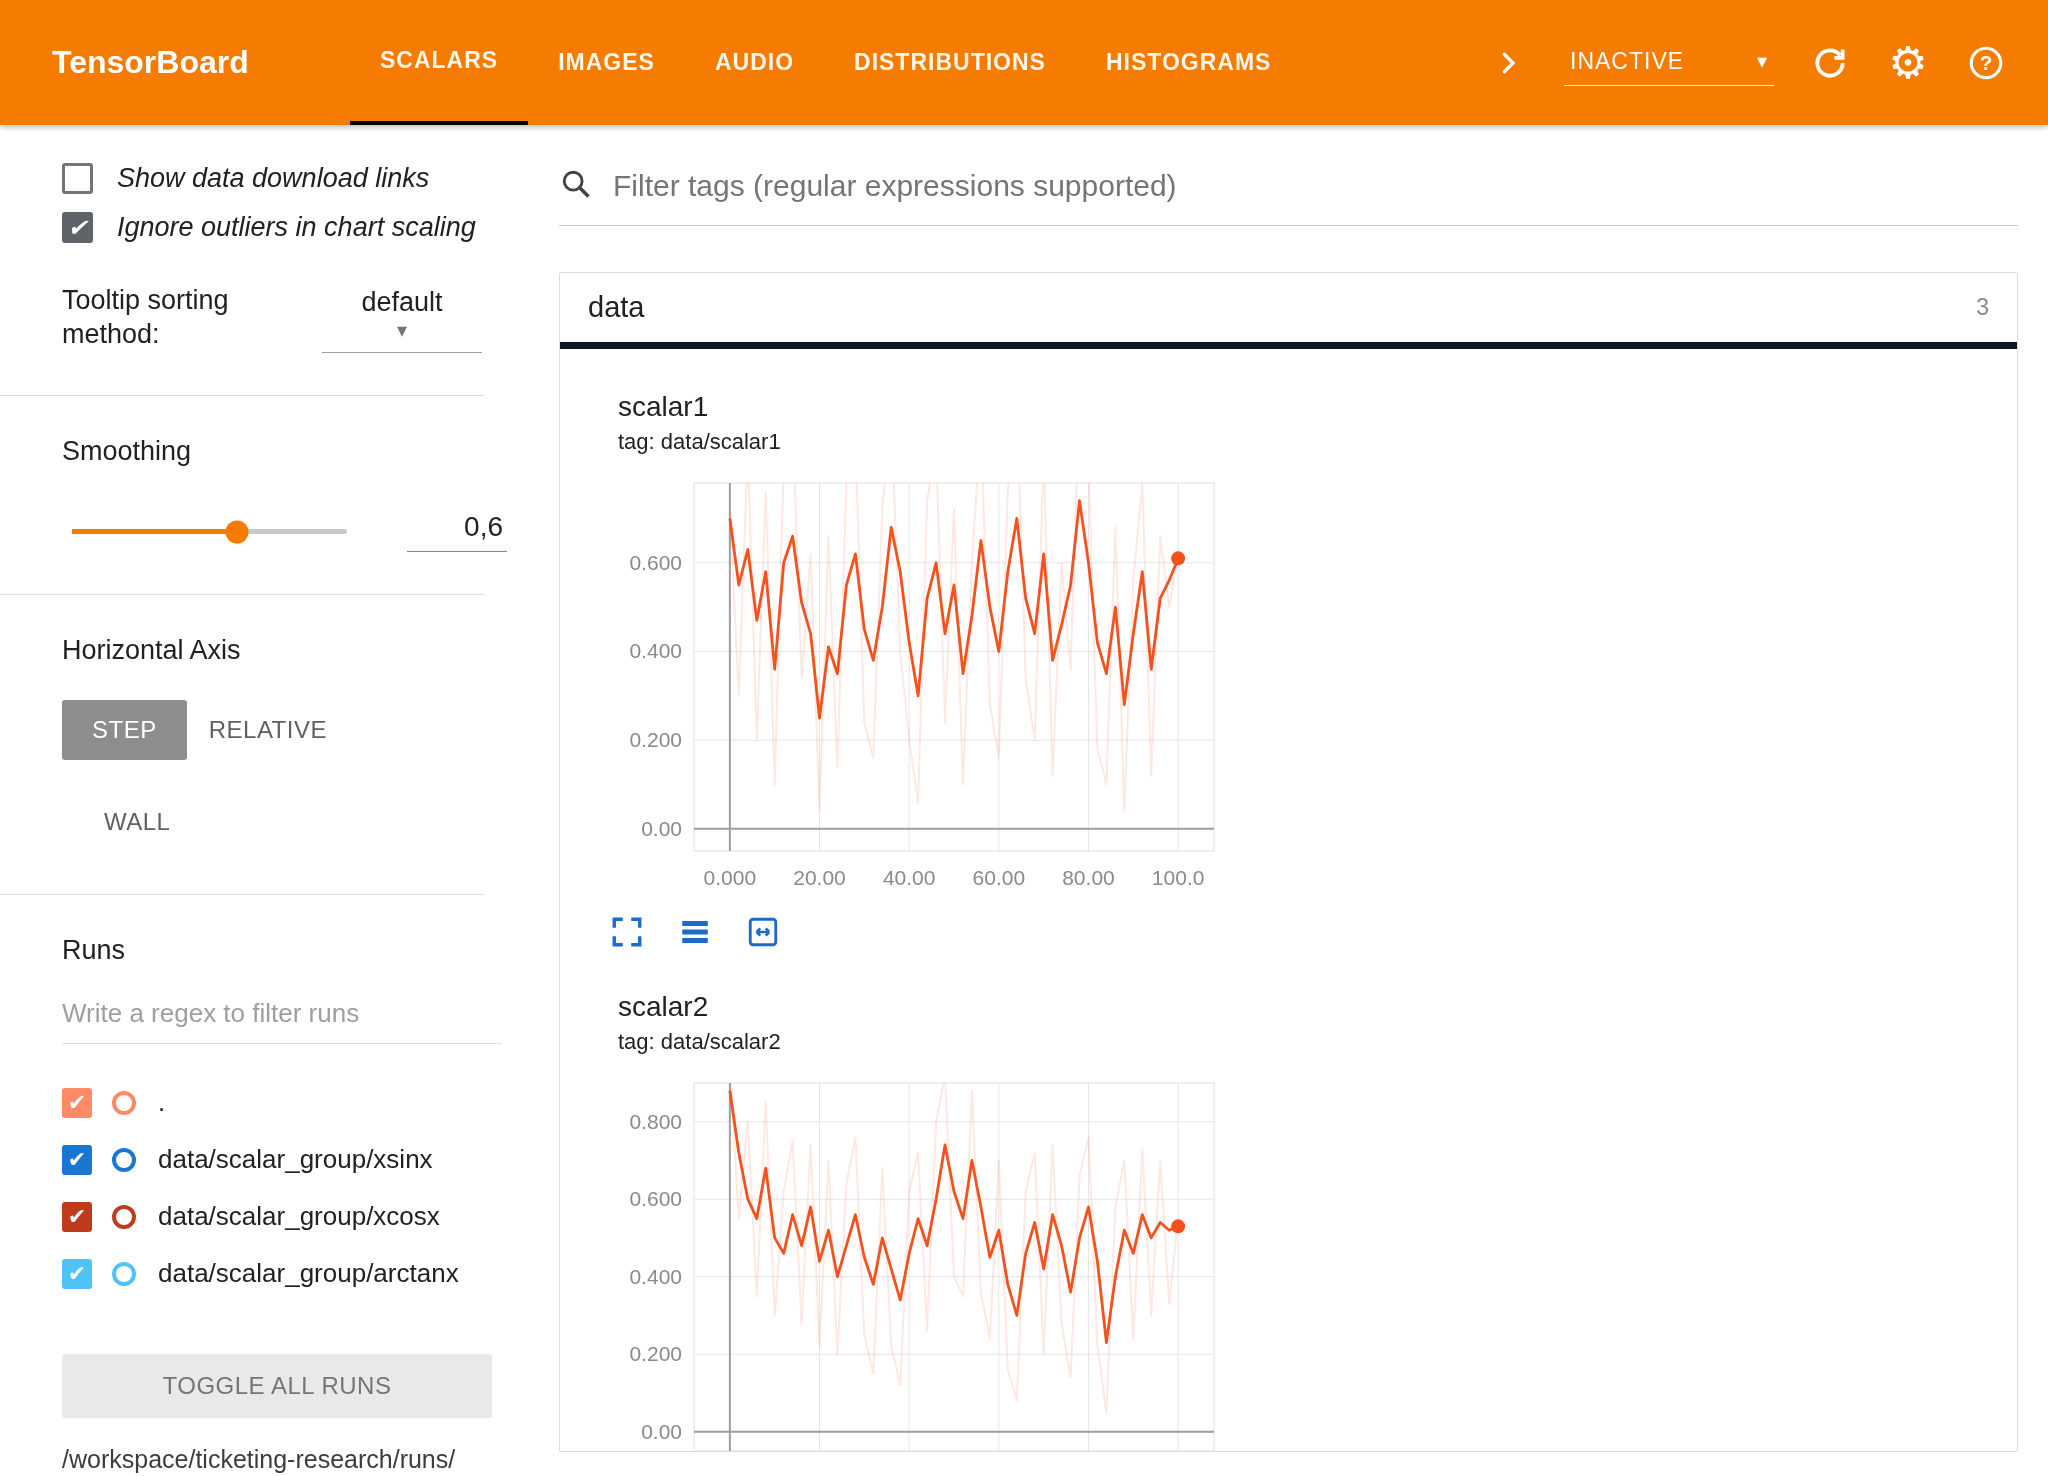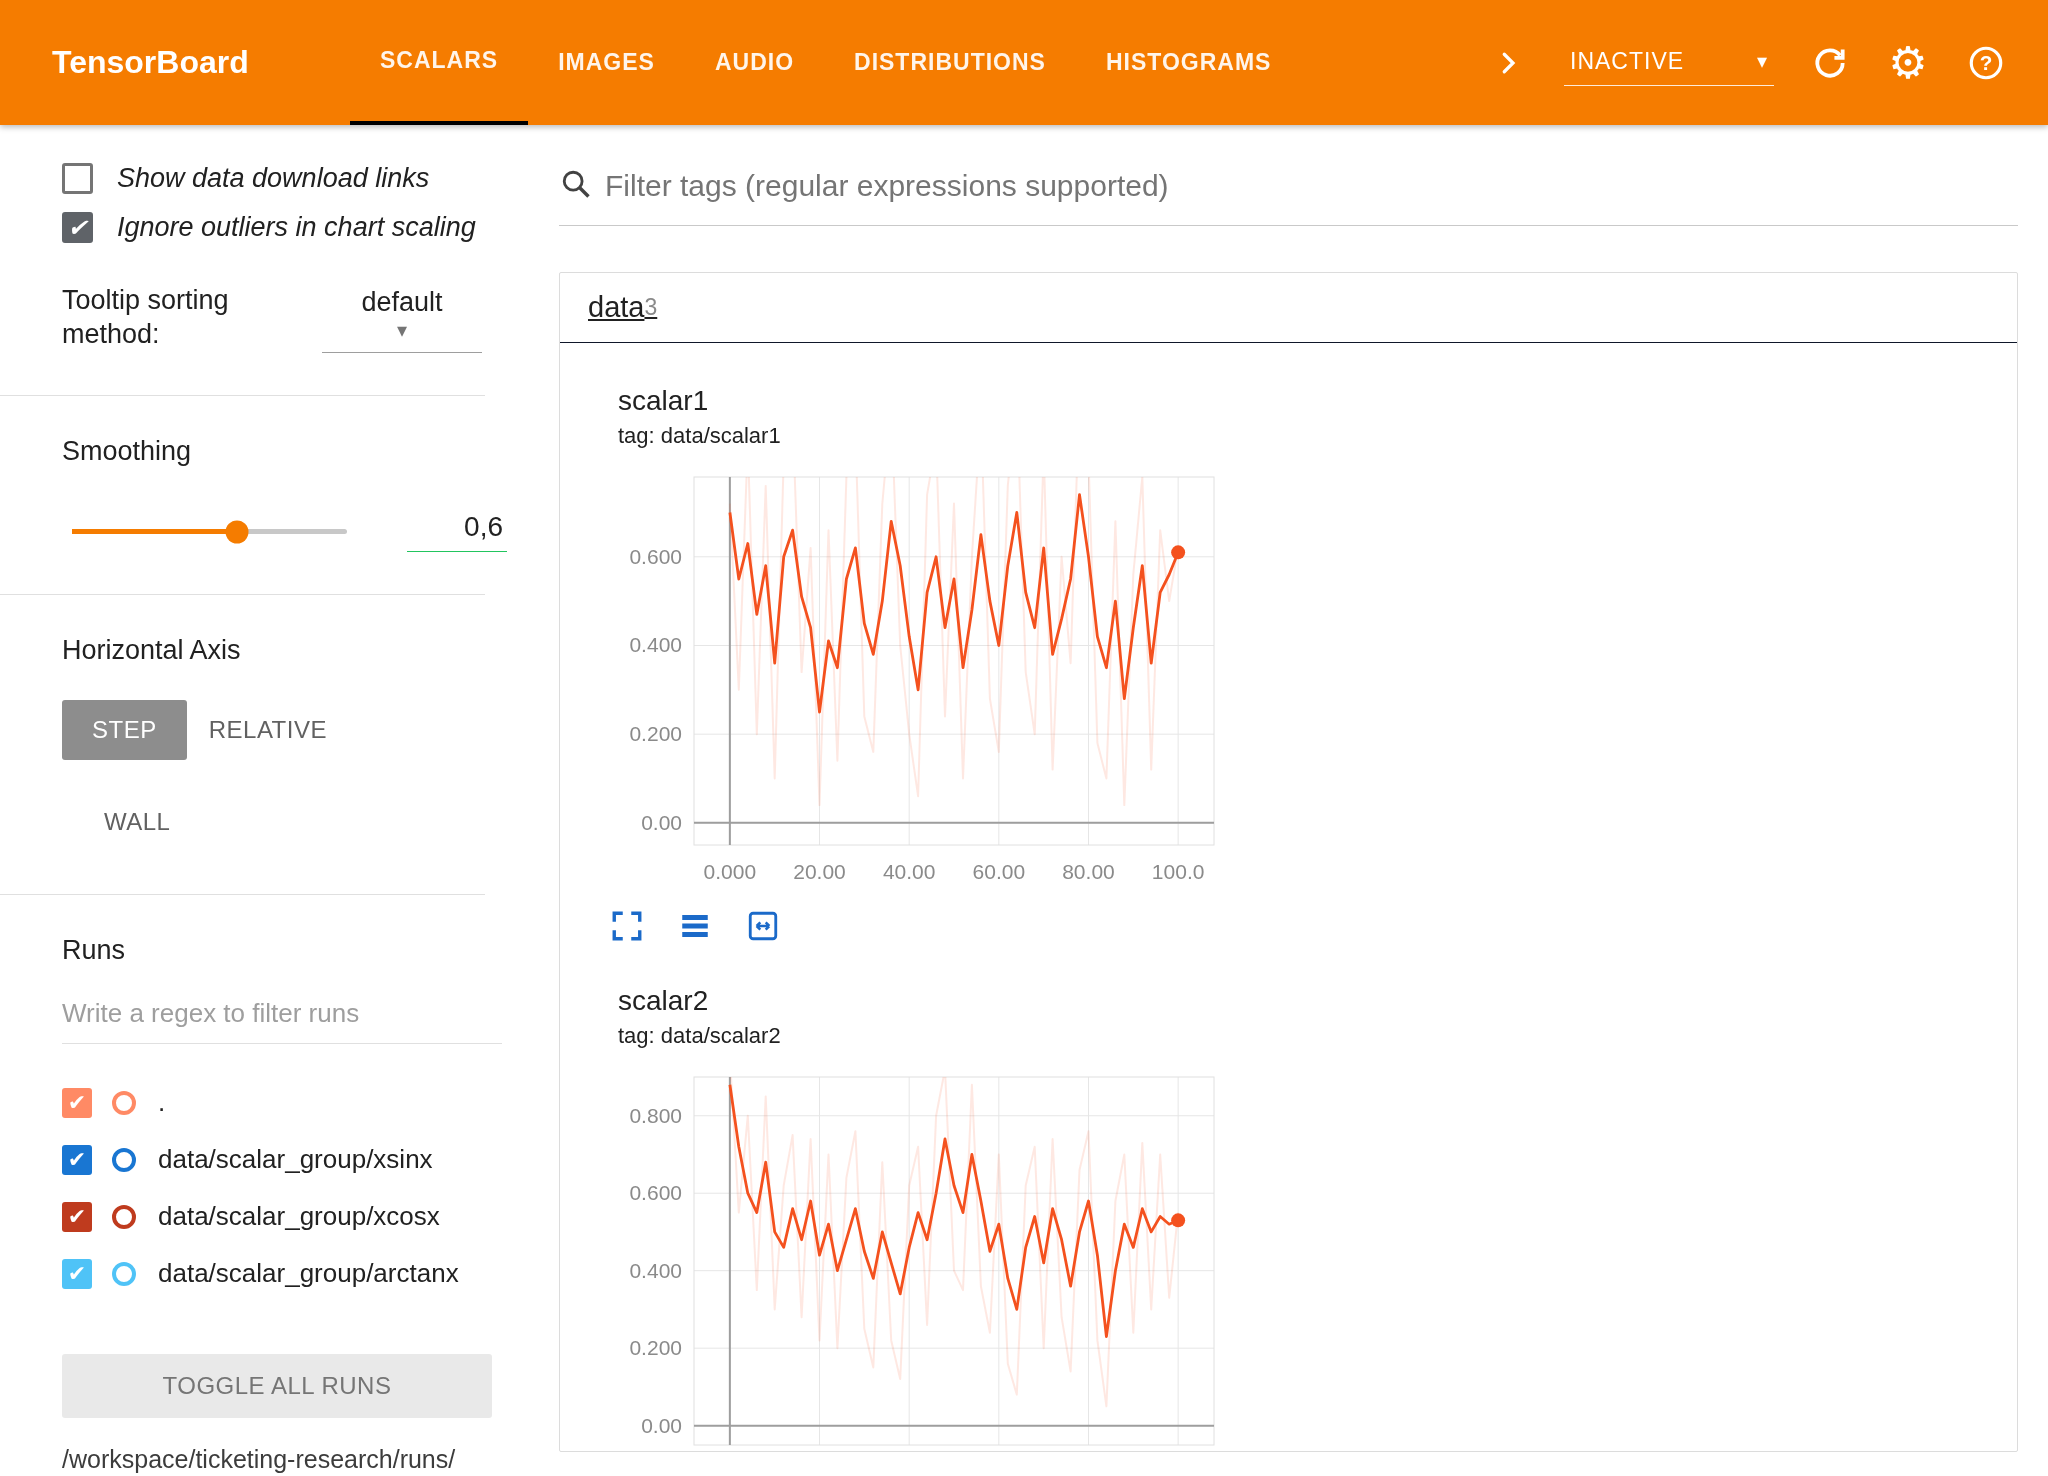--- a/index.html
+++ b/index.html
@@ -63,27 +63,27 @@
                 flex:0 0 auto; background:#fff; }
   .run-label { margin-left:22px; font-size:26px; white-space:nowrap; }
   .toggle-all { display:block; margin-top:52px; width:430px; padding:18px 0; background:#e9e9e9;
                 border:none; color:#757575; font-size:24px; letter-spacing:.5px;
                 font-family:"Liberation Sans", sans-serif; border-radius:3px; cursor:pointer; }
   .run-path { margin-top:26px; font-size:25px; color:#3c3c3c; line-height:31px; }
 
   
   main { position:absolute; left:545px; top:125px; right:0; bottom:0; padding:0 30px 0 14px;
          overflow:hidden; }
-  .filter-row { display:flex; align-items:center; gap:12px; margin-top:42px; padding-bottom:20px;
+  .filter-row { display:flex; align-items:center; gap:20px; margin-top:42px; padding-bottom:20px;
                 border-bottom:1px solid #c9c9c9; }
   .filter-placeholder { font-size:30px; color:#757575; cursor:text; }
   .card { margin-top:46px; border:1px solid #dcdcdc; border-radius:2px; height:1180px;
           overflow:hidden; }
-  .card-header { display:flex; align-items:center; 
-                 padding:18px 28px; border-bottom:1px solid #0f172a; cursor:pointer;text-decoration:underline; }
+  .card-header { display:flex; align-items:center; justify-content:space-between;
+                 padding:18px 28px; border-bottom:7px solid #0f172a; cursor:pointer; }
   .card-title { font-size:29px; color:#212121; }
   .card-count { font-size:23px; color:#8a8a8a; }
   #charts-grid { display:flex; flex-wrap:wrap; padding:26px 12px; }
   .chart-widget { width:700px; margin:16px 6px 24px 18px; }
   .chart-title { font-size:28px; margin-left:28px; }
   .chart-subtitle { font-size:22px; margin-left:28px; margin-top:6px; color:#212121; }
   .chart-widget svg.plot { margin-top:12px; }
   .chart-icons { display:flex; gap:30px; margin-left:18px; margin-top:6px; }
   .chart-icons span { width:38px; height:38px; display:flex; align-items:center;
                       justify-content:center; cursor:pointer; }

